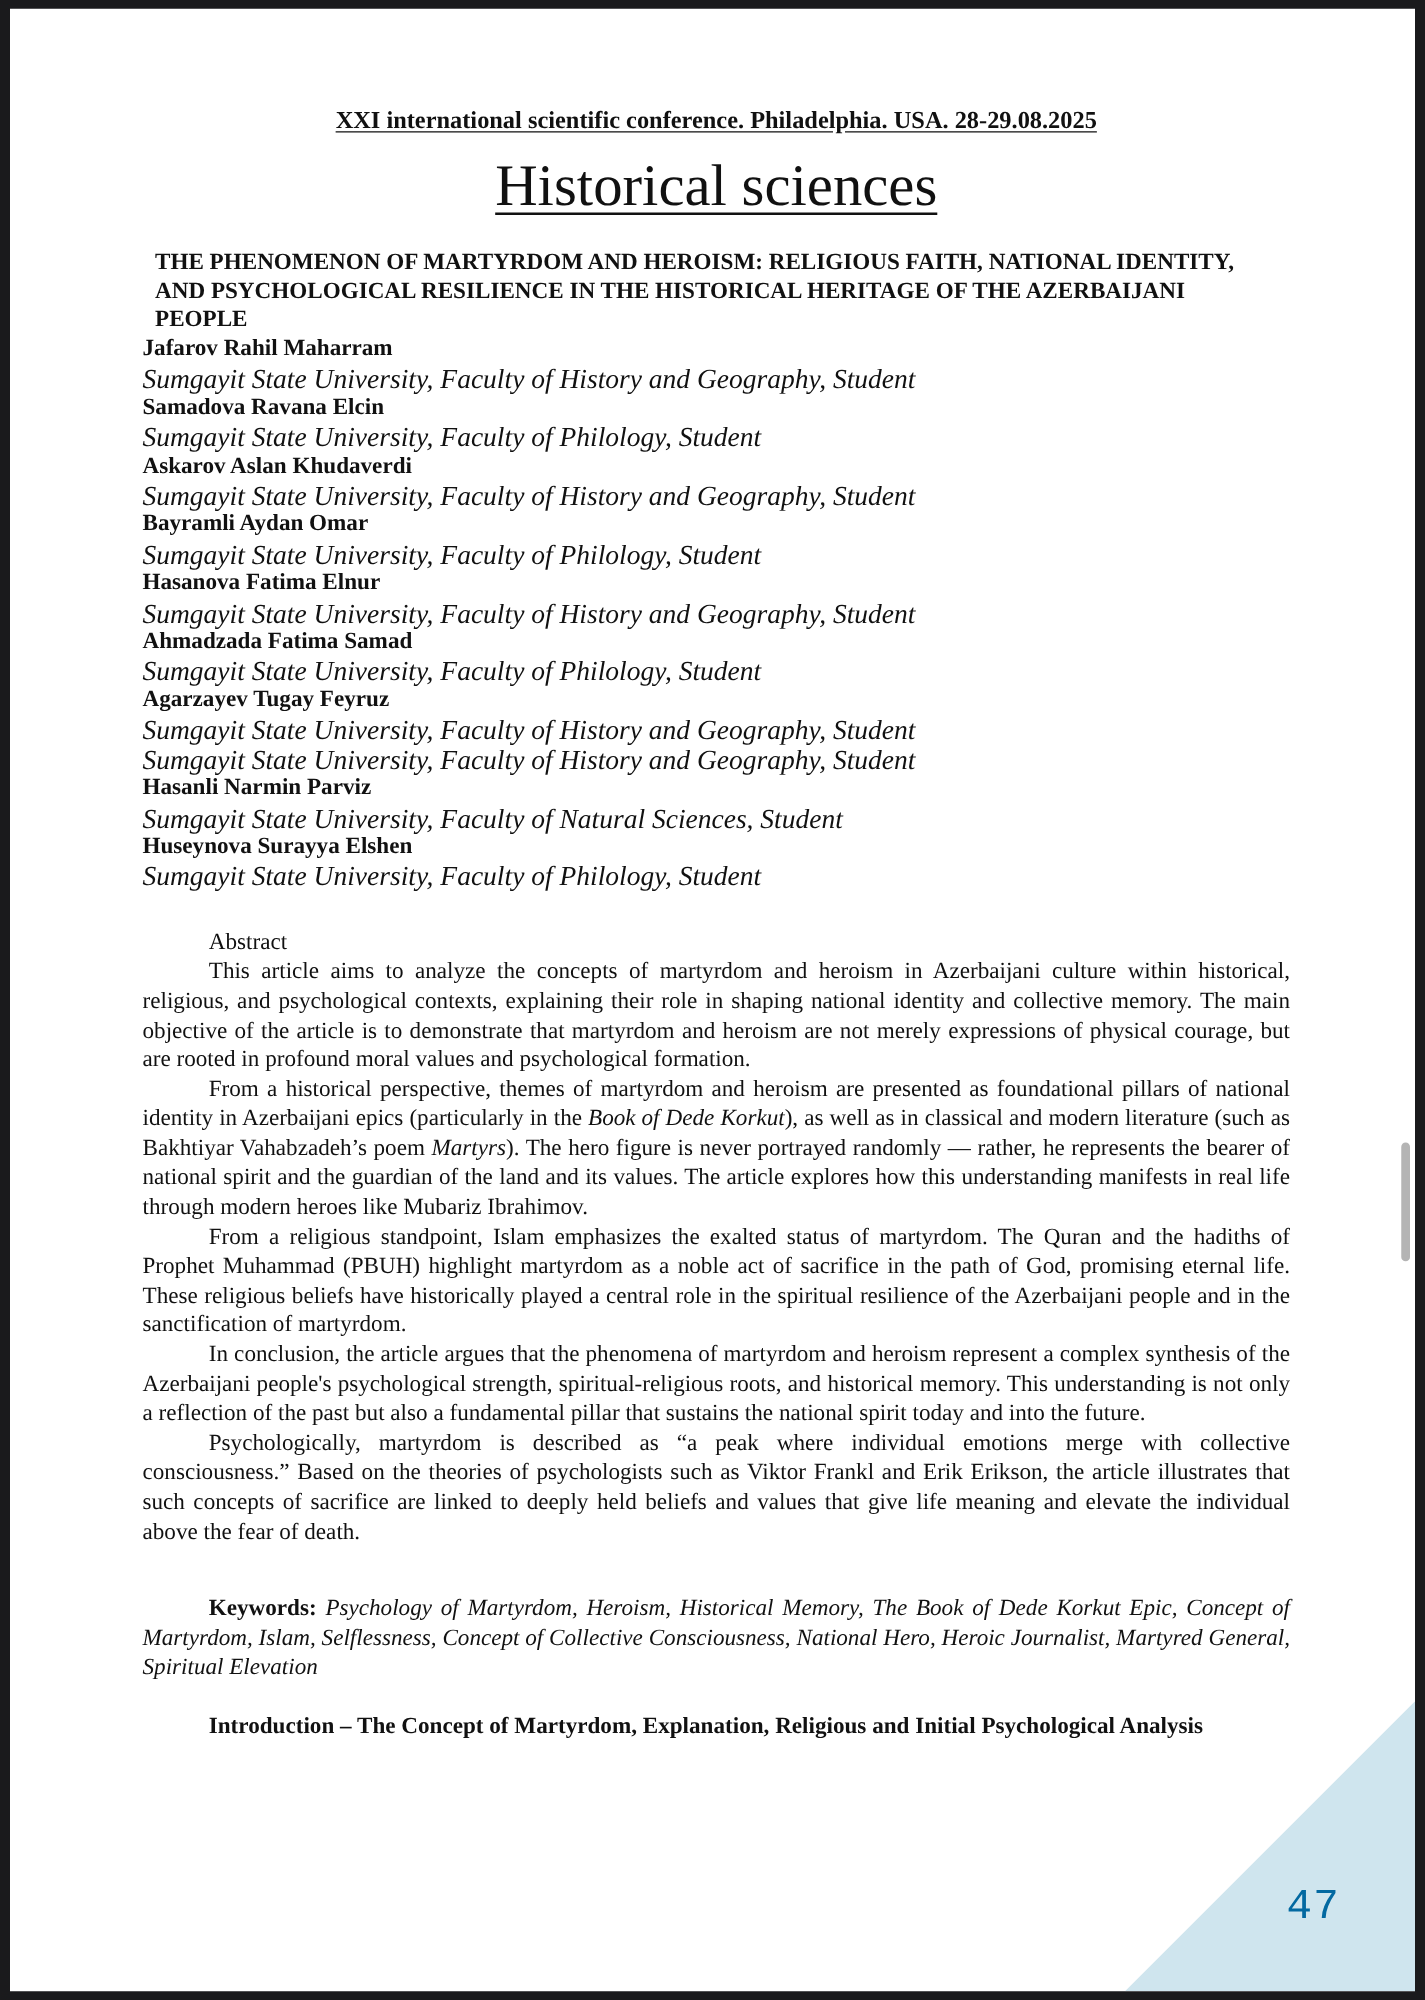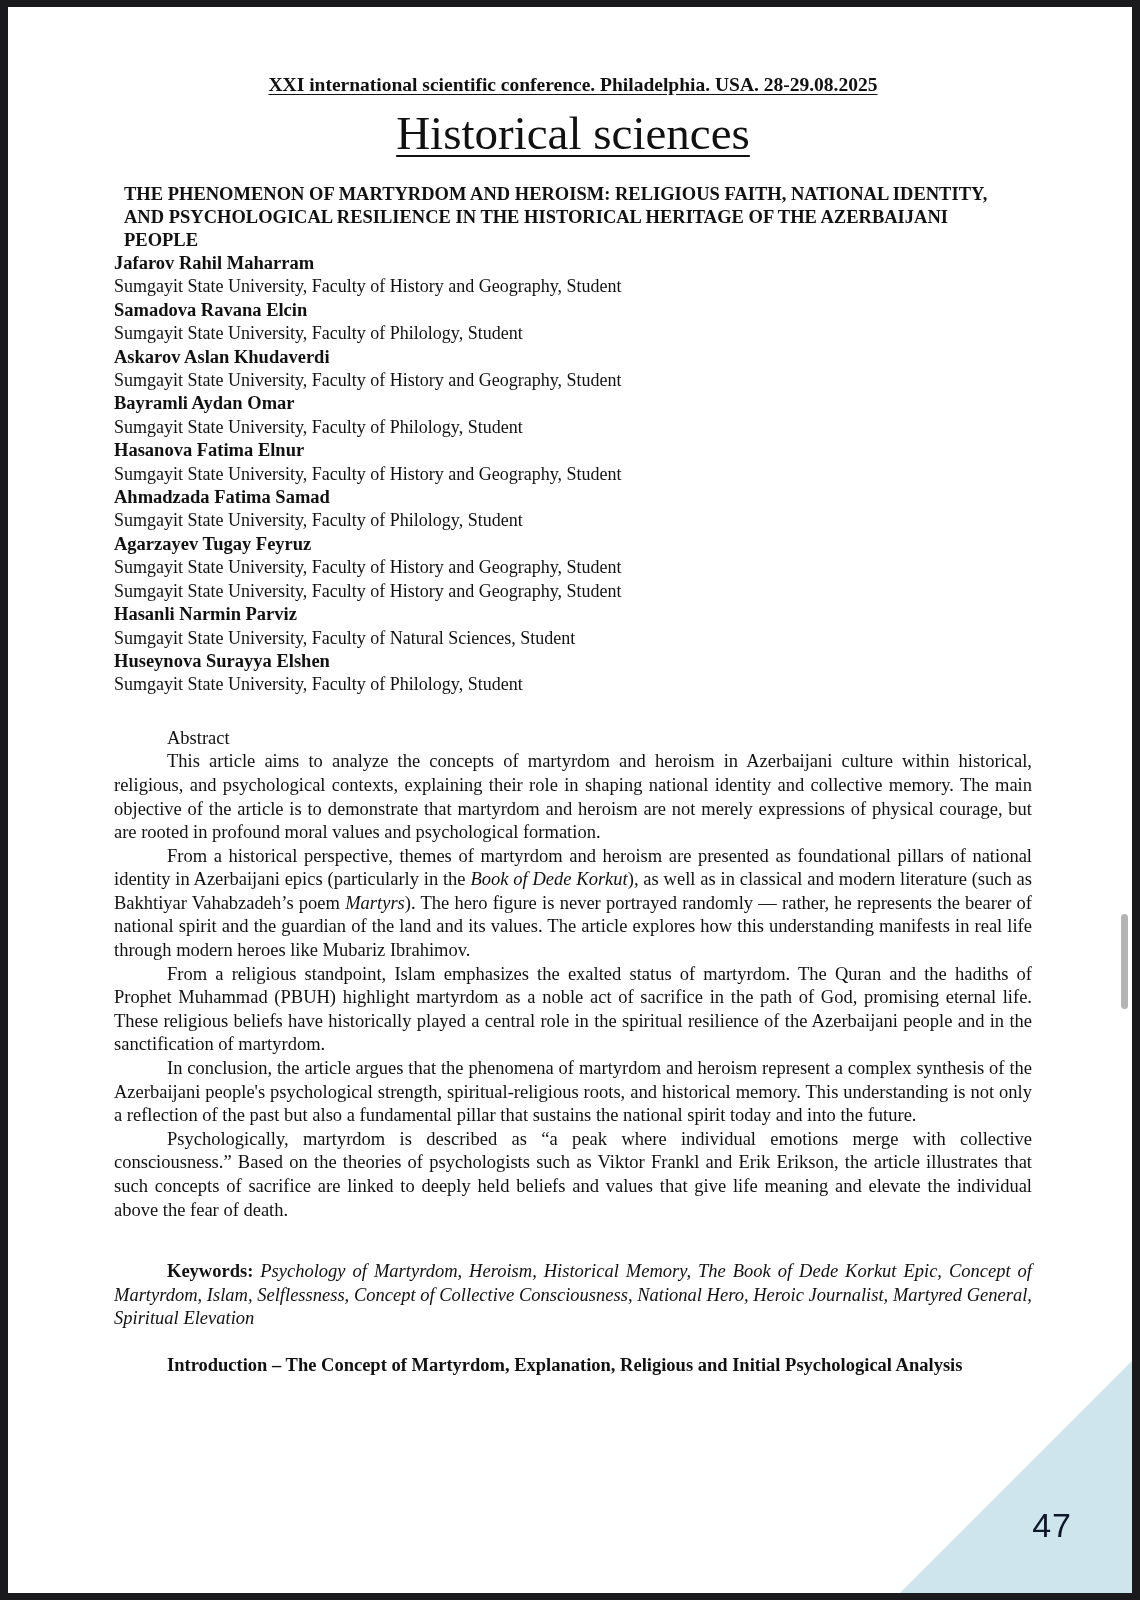--- a/index.html
+++ b/index.html
@@ -17,50 +17,50 @@
     overflow: hidden;
   }
   .corner {
     position: absolute; right: 0; bottom: 0;
     width: 232px; height: 232px;
     background: #cfe5ee;
     clip-path: polygon(100% 0, 100% 100%, 0 100%);
   }
   .page-number {
     position: absolute; right: 60px; bottom: 48px;
-    font-family: Liberation Sans, sans-serif;
-    font-size: 34px; color: #0f172a; letter-spacing: 1px;
+    font-family: Liberation Mono, monospace;
+    font-size: 34px; color: #0369a1; letter-spacing: 1px;
   }
   .scrollbar-thumb {
     position: absolute; right: 4px; top: 907px;
     width: 7px; height: 95px; border-radius: 4px;
     background: #b4b4b4;
   }
   .content {
     position: absolute; left: 106px; top: 66px; width: 918px;
   }
   .conf-header {
     text-align: center; font-weight: bold; font-size: 19.5px;
     text-decoration: underline; text-underline-offset: 3px;
-    margin: 0; line-height: 24px;
+    margin: 12px; line-height: 24px;
   }
   .section-title {
     text-align: center; font-size: 47px; line-height: 56px;
     margin: 8px 0 12px 0;
   }
   .section-title span {
     text-decoration: underline; text-underline-offset: 6px; text-decoration-thickness: 2px;
   }
   .article-title {
     font-weight: bold; font-size: 18.5px; line-height: 23px;
     margin: 22px 10px 0 10px;
   }
   .authors { text-align: left; }
   .author-name { font-weight: bold; font-size: 18.5px; line-height: 23.4px; }
-  .author-aff { font-size: 18px; line-height: 23.4px; }
+  .author-aff { font-style: italic; font-size: 22px; line-height: 23.4px; }
   .abstract { margin-top: 30px; font-size: 18.5px; line-height: 23.6px; text-align: justify; }
   .abstract-heading { font-weight: normal; padding-left: 53px; }
   .para { text-indent: 53px; margin: 0; }
   .keywords { margin-top: 38px; font-size: 18.5px; line-height: 23.6px; text-align: justify; text-indent: 53px; }
   .keywords .kw-label { font-weight: bold; }
   .keywords .kw-list { font-style: italic; }
   .intro { margin-top: 23px; font-size: 18.5px; line-height: 23.6px; font-weight: bold; text-align: justify; text-indent: 53px; }
   em { font-style: italic; }
 </style>
 </head>

